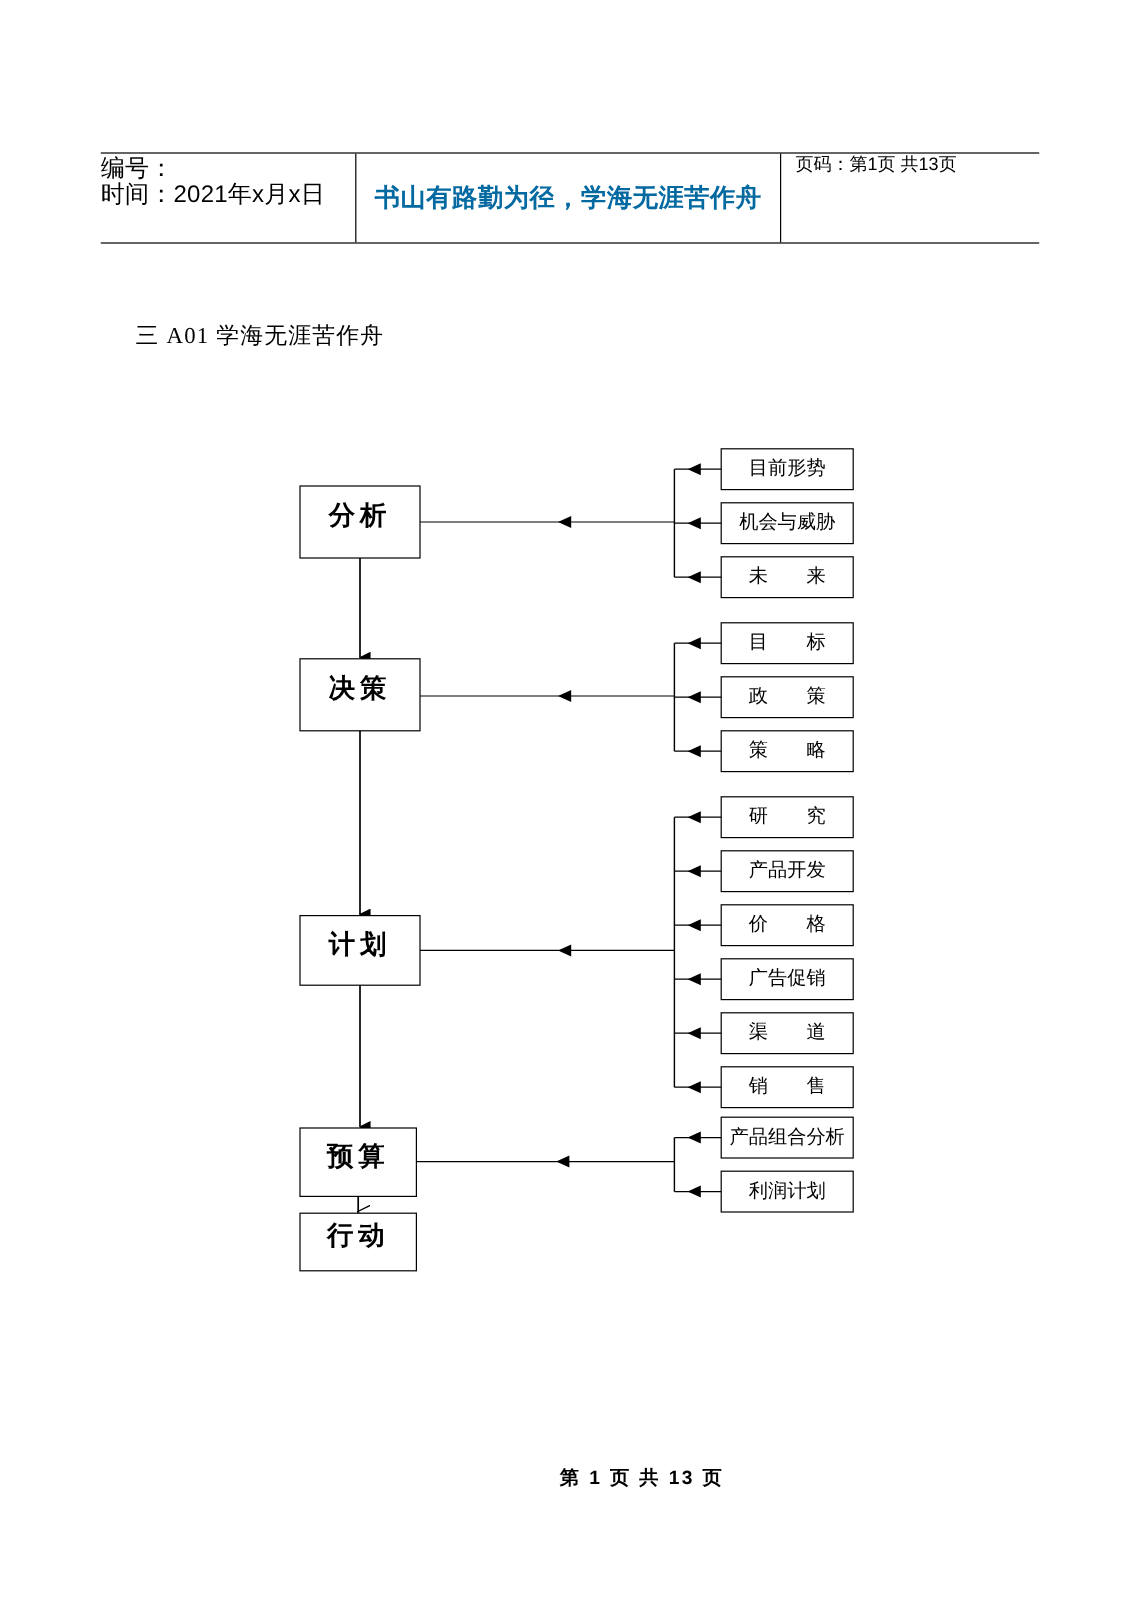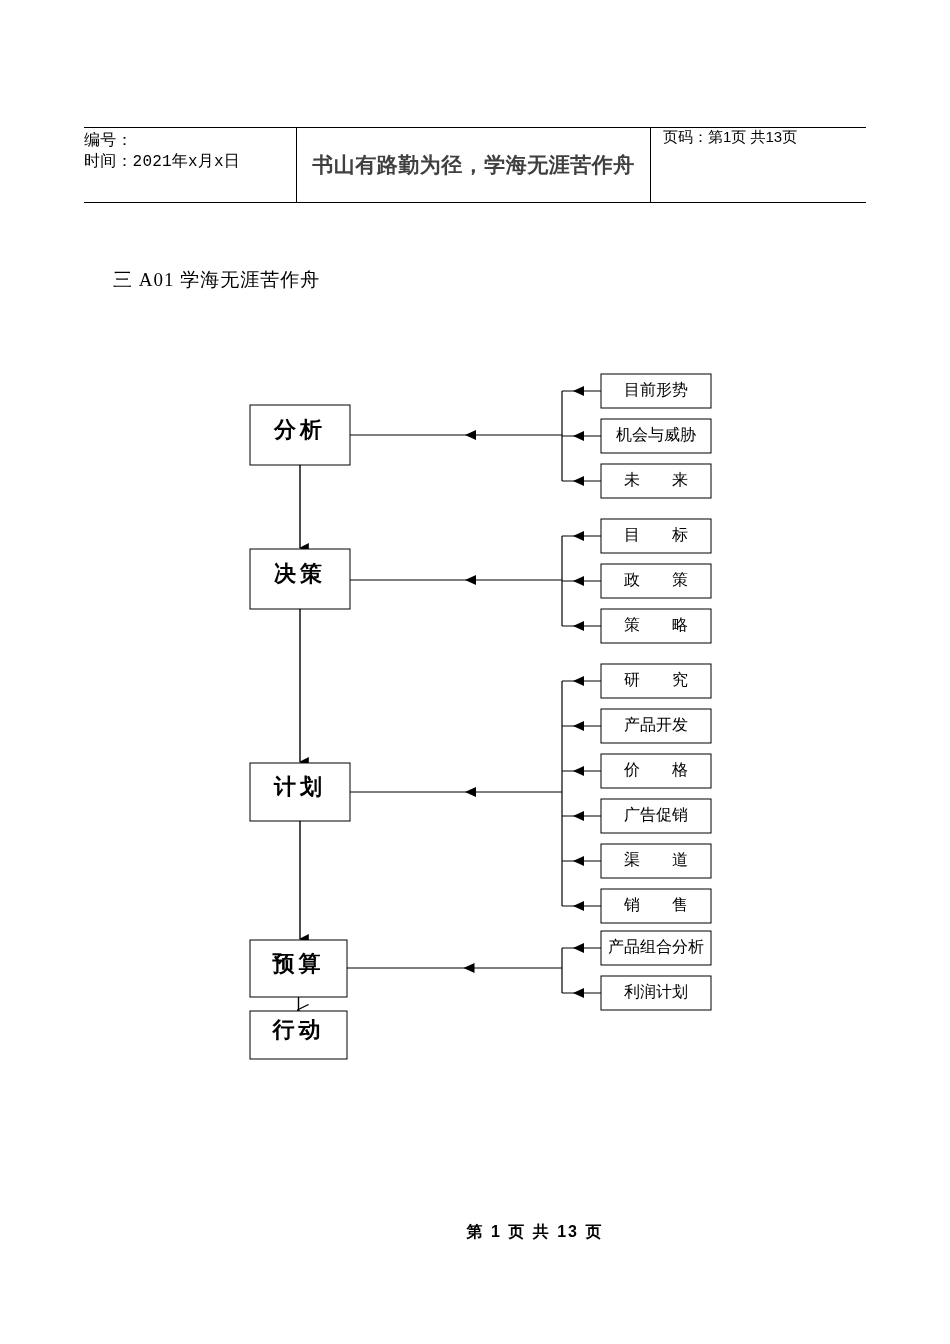--- a/index.html
+++ b/index.html
@@ -49,28 +49,27 @@
     justify-content: center !important;
     align-items: center;
   }
   .hdr-right {
     left: 567px;
     width: 215px;
     justify-content: flex-end;
     padding-left: 12px;
   }
   .hdr-line {
-    font-size: 16px;
+    font-size: 20px;
     line-height: 21px;
     white-space: nowrap;
     letter-spacing: 0.2px;
-    font-family: Liberation Mono, monospace;
   }
   .hdr-motto {
-    color: #404040;
+    color: #0369a1;
     font-size: 21px;
     font-weight: bold;
     letter-spacing: 0.5px;
     white-space: nowrap;
   }
   .hdr-page {
     font-size: 15px;
     white-space: nowrap;
   }
 

